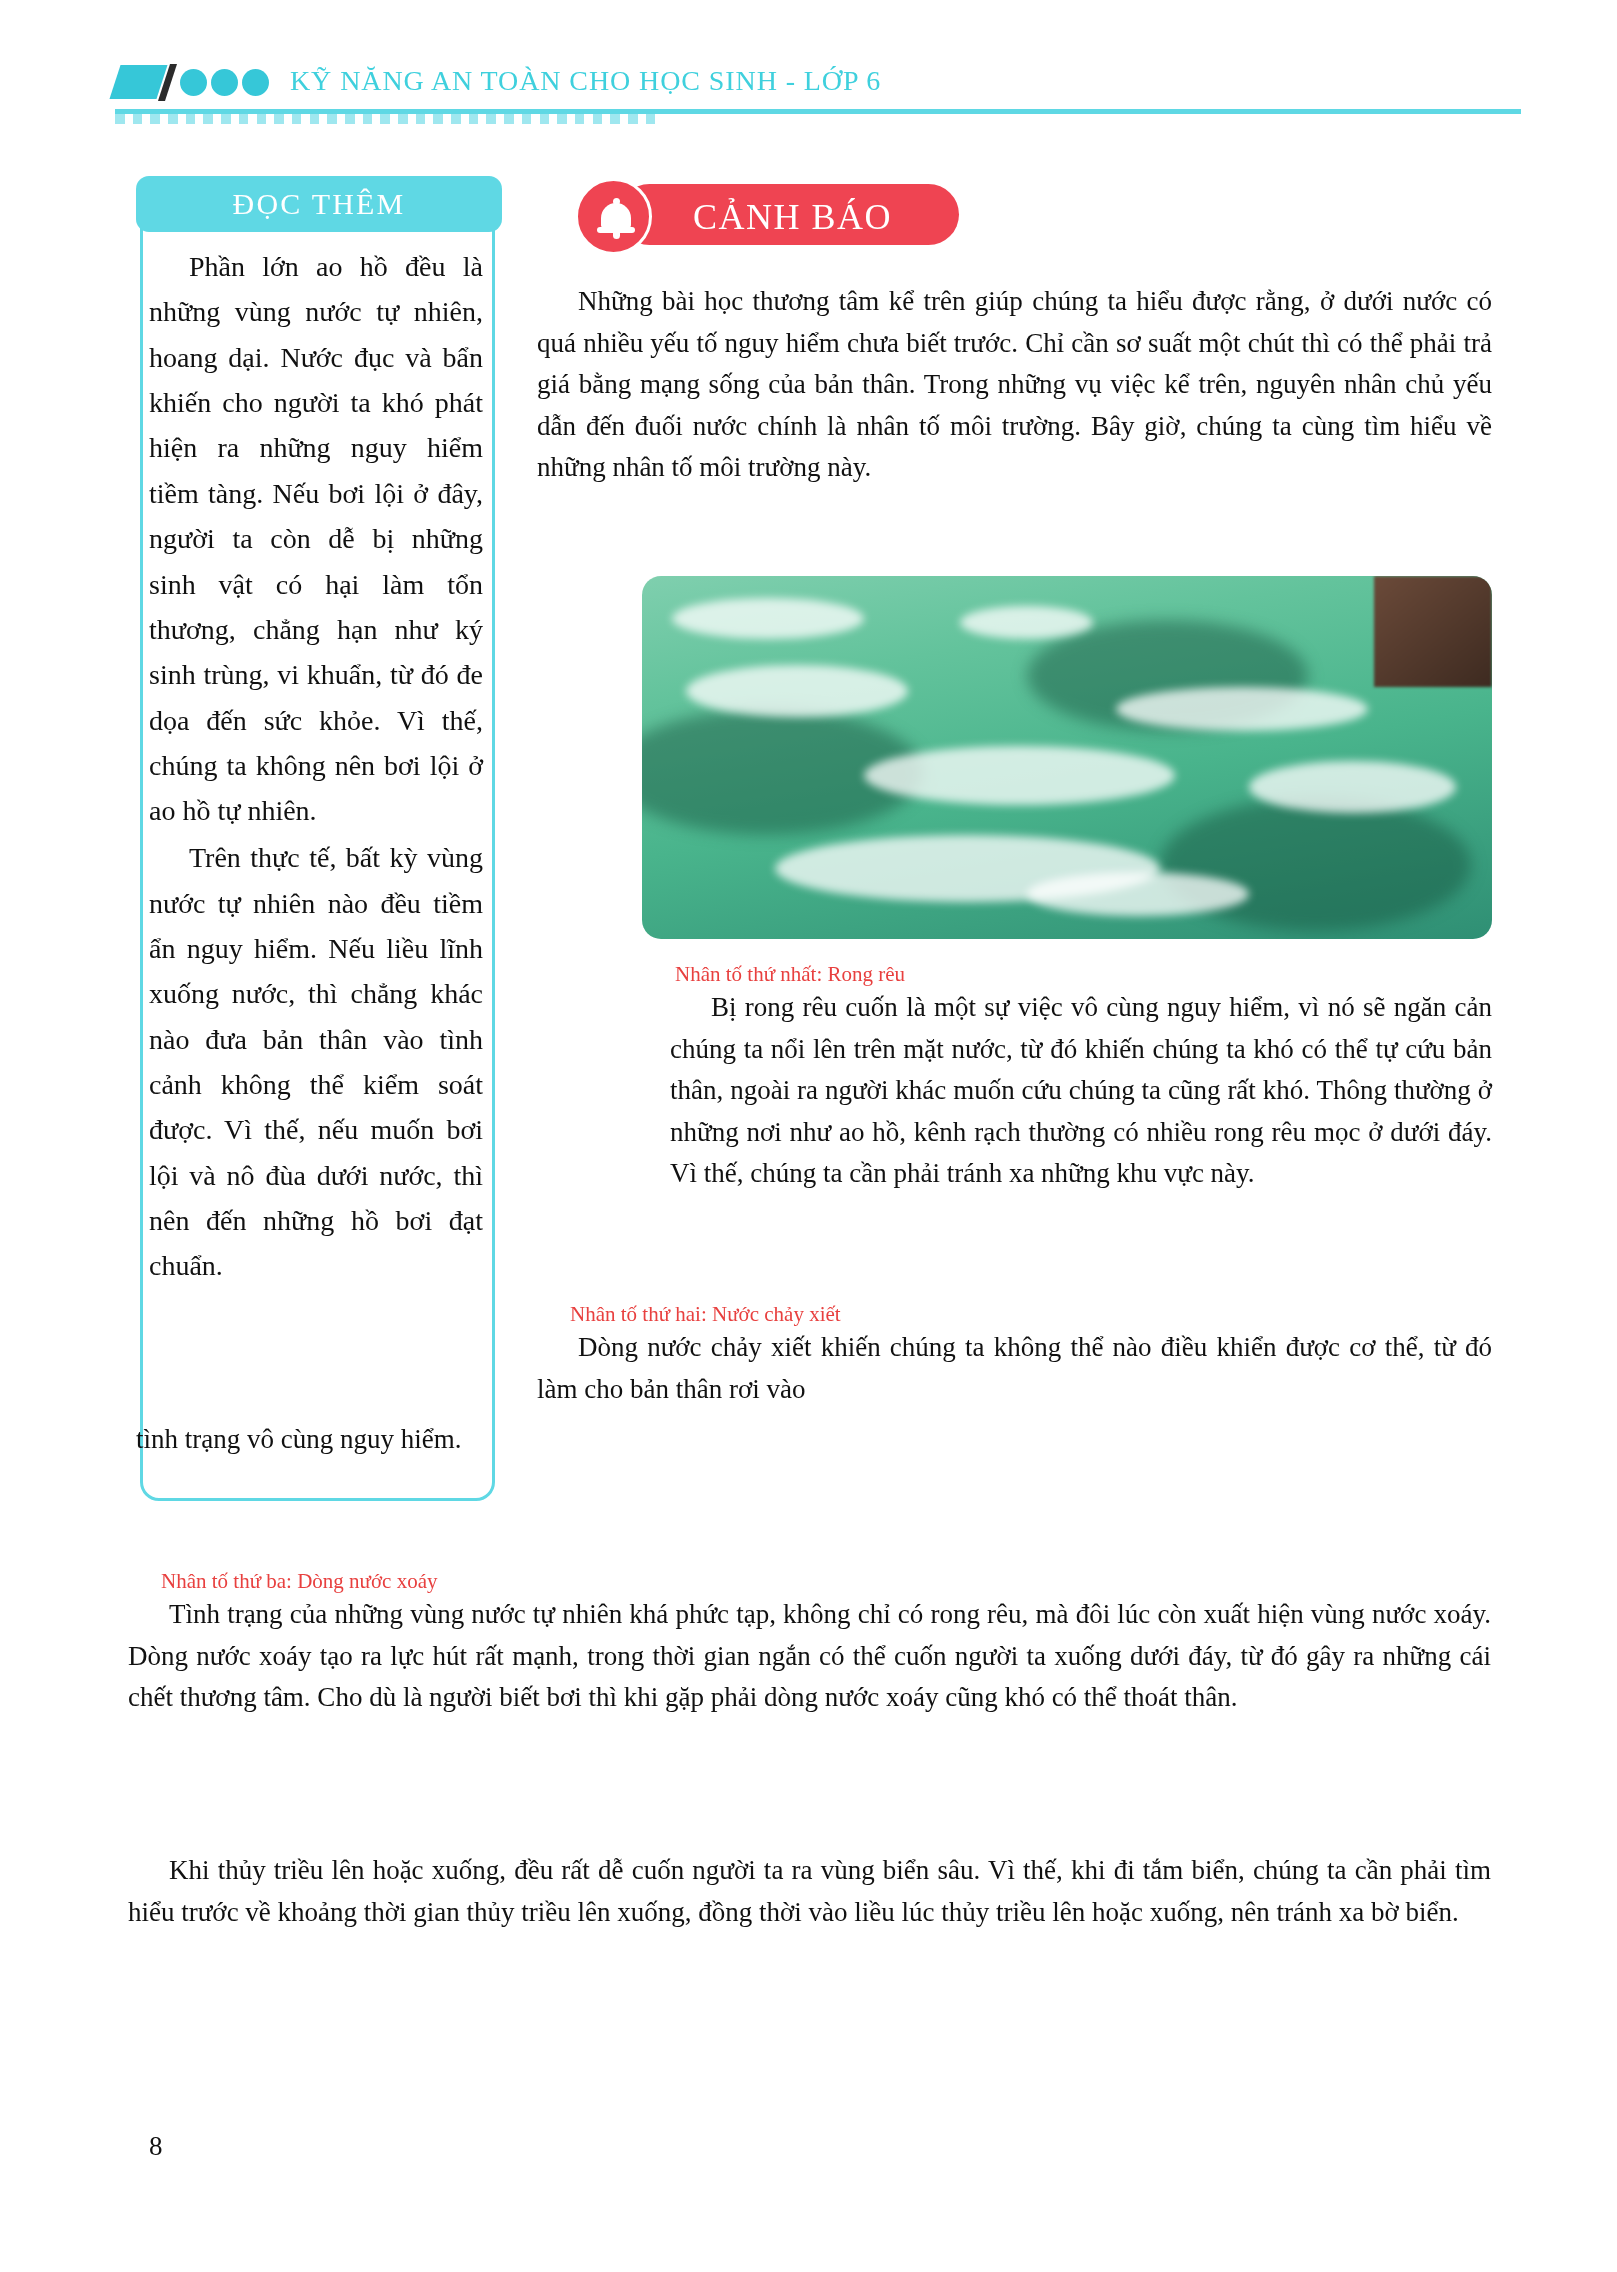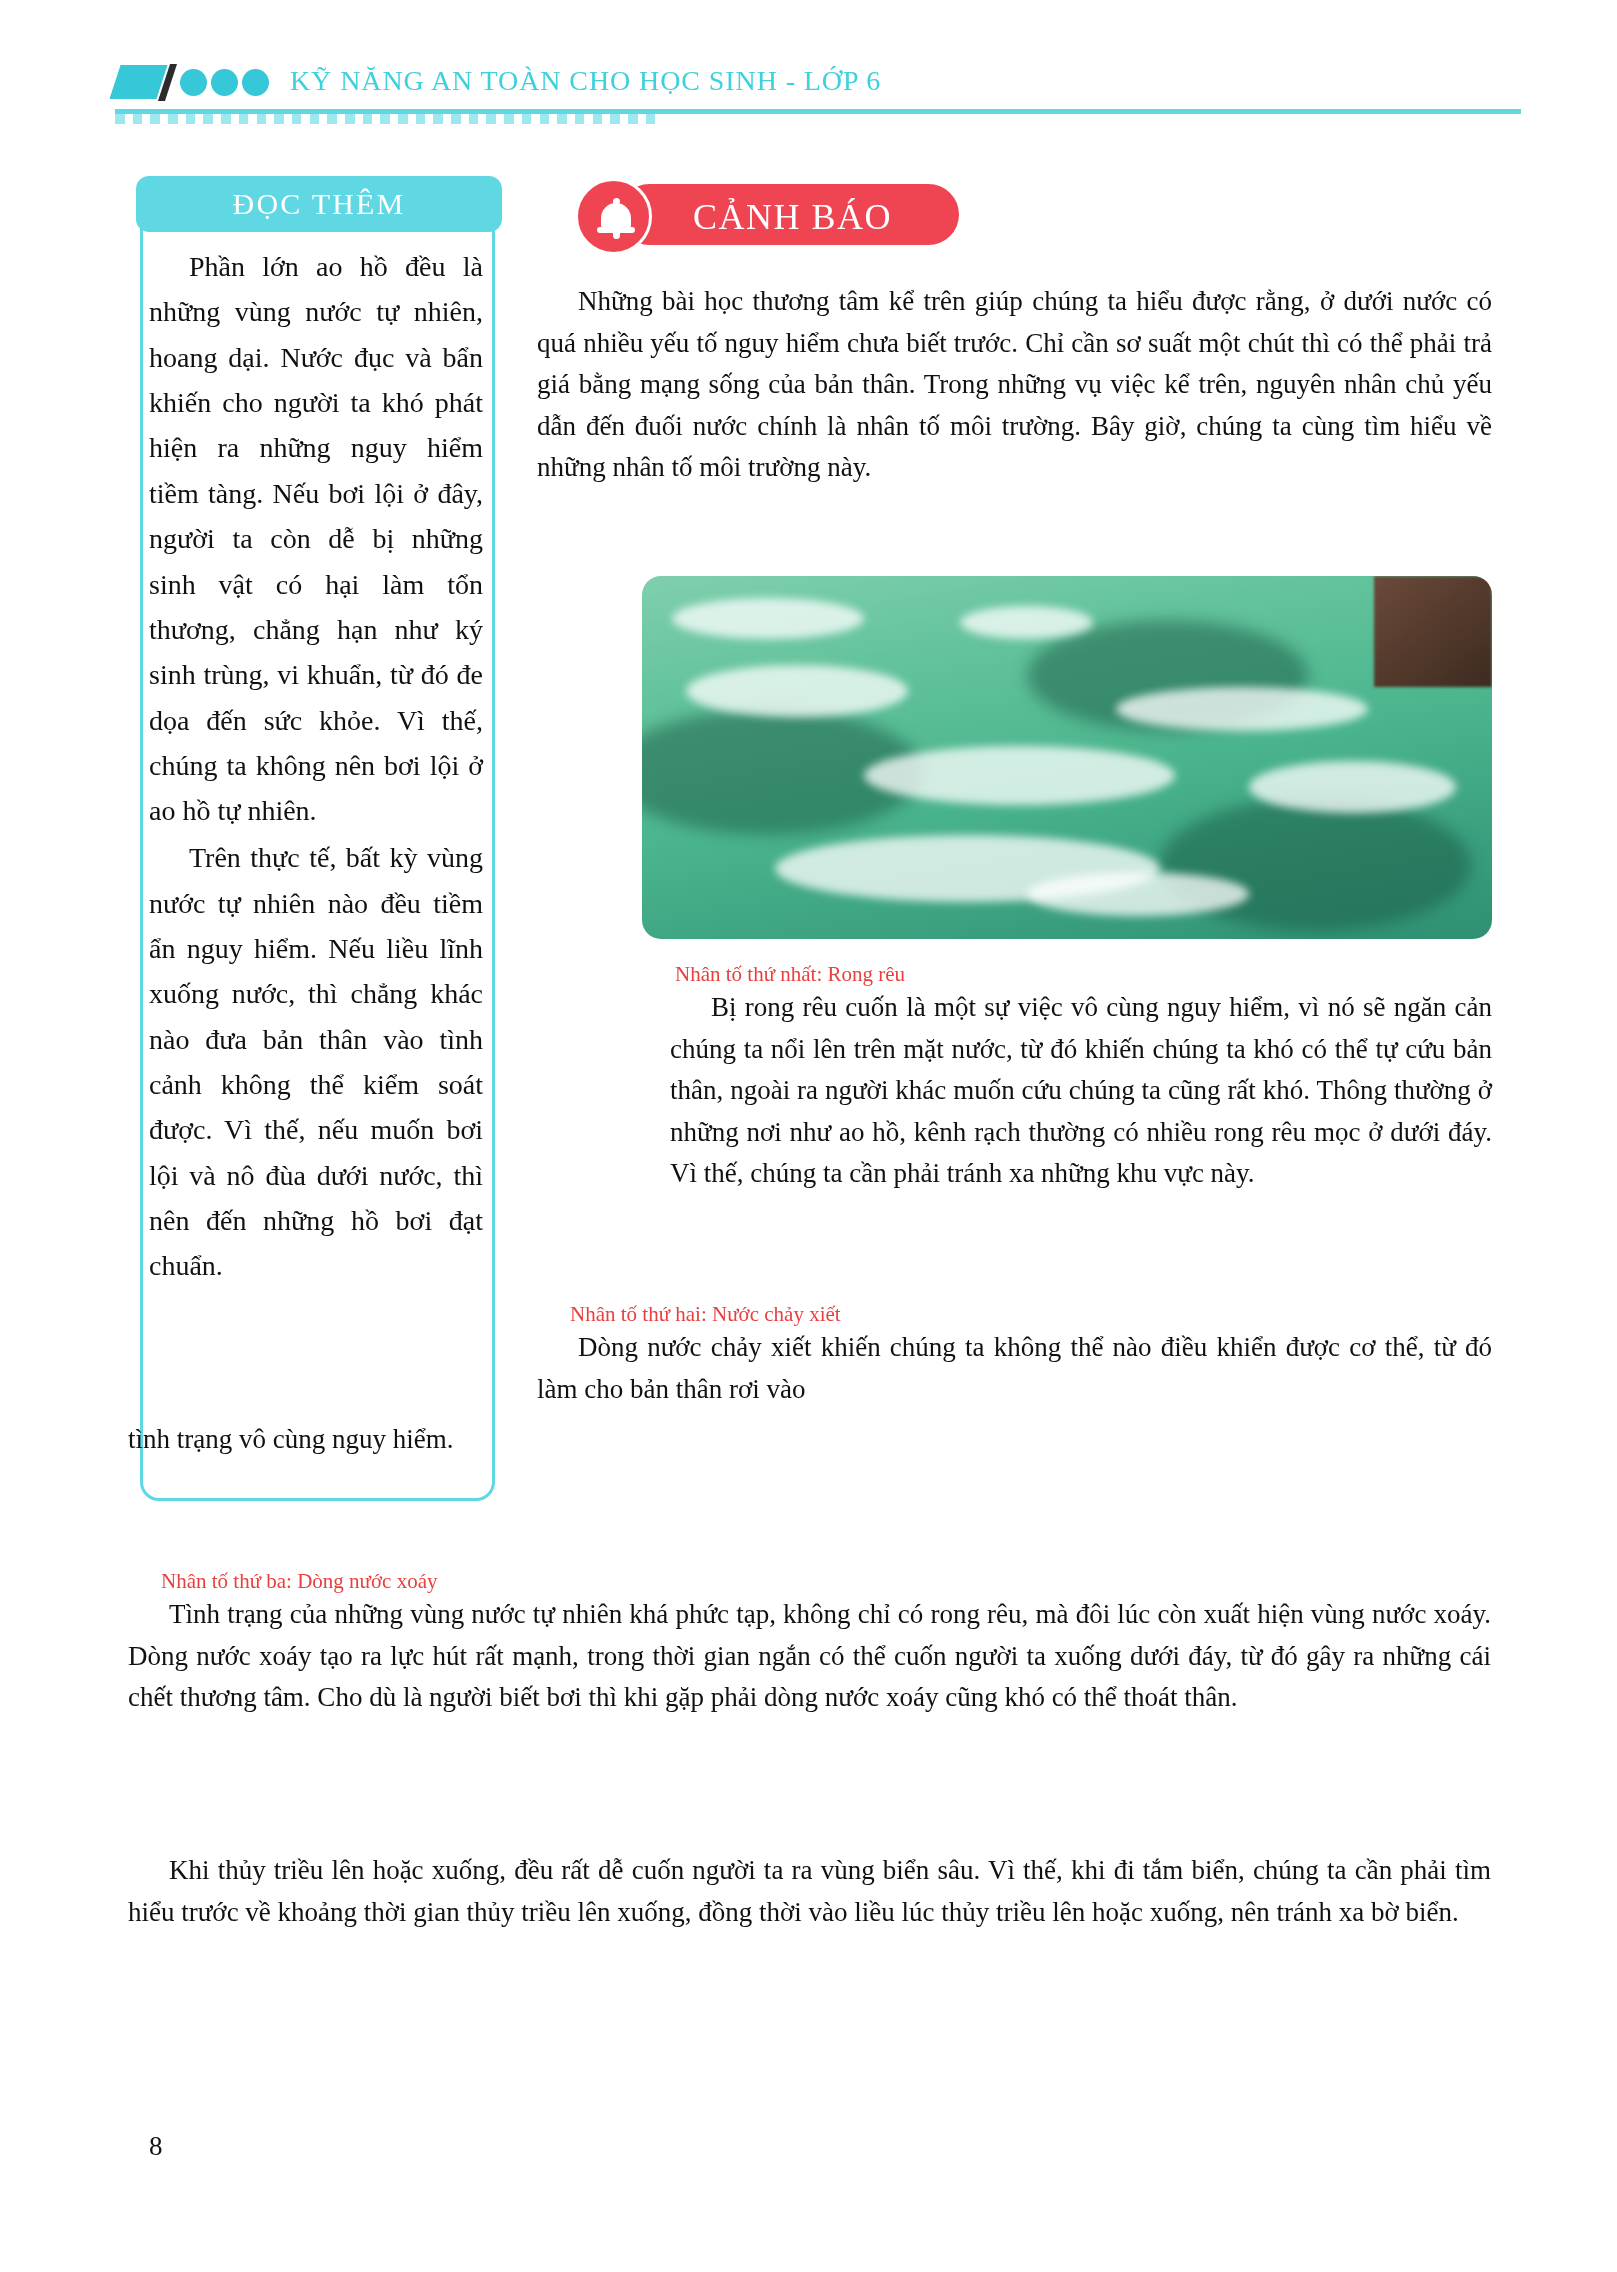--- a/index.html
+++ b/index.html
@@ -287,21 +287,21 @@
   }
 
   .sec2 { position: absolute; left: 638px; top: 962px; width: 850px; }
   .sec2 .para { text-align: justify; margin-left: 28px; }
 
   .sec3 { position: absolute; left: 533px; top: 1302px; width: 955px; }
   .sec4 { position: absolute; left: 124px; top: 1419px; width: 1363px; }
   .sec5 { position: absolute; left: 124px; top: 1569px; width: 1363px; }
   .sec6 { position: absolute; left: 124px; top: 1850px; width: 1363px; }
 
-  .nofirst { text-indent: 0; }
+  .nofirst { text-indent: 0; margin-left: 8px; }
 
   .page-num {
     position: absolute;
     left: 145px;
     top: 2131px;
     font-size: 27px;
     color: #111;
   }
 </style>
 </head>

